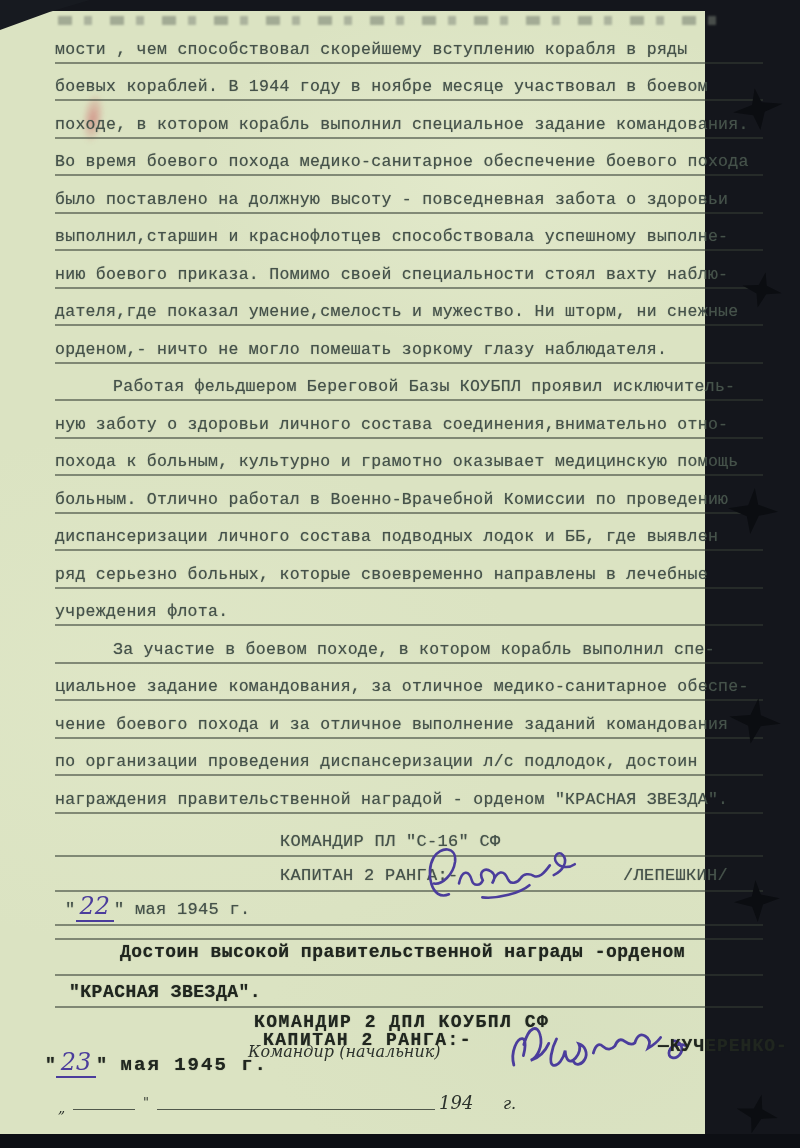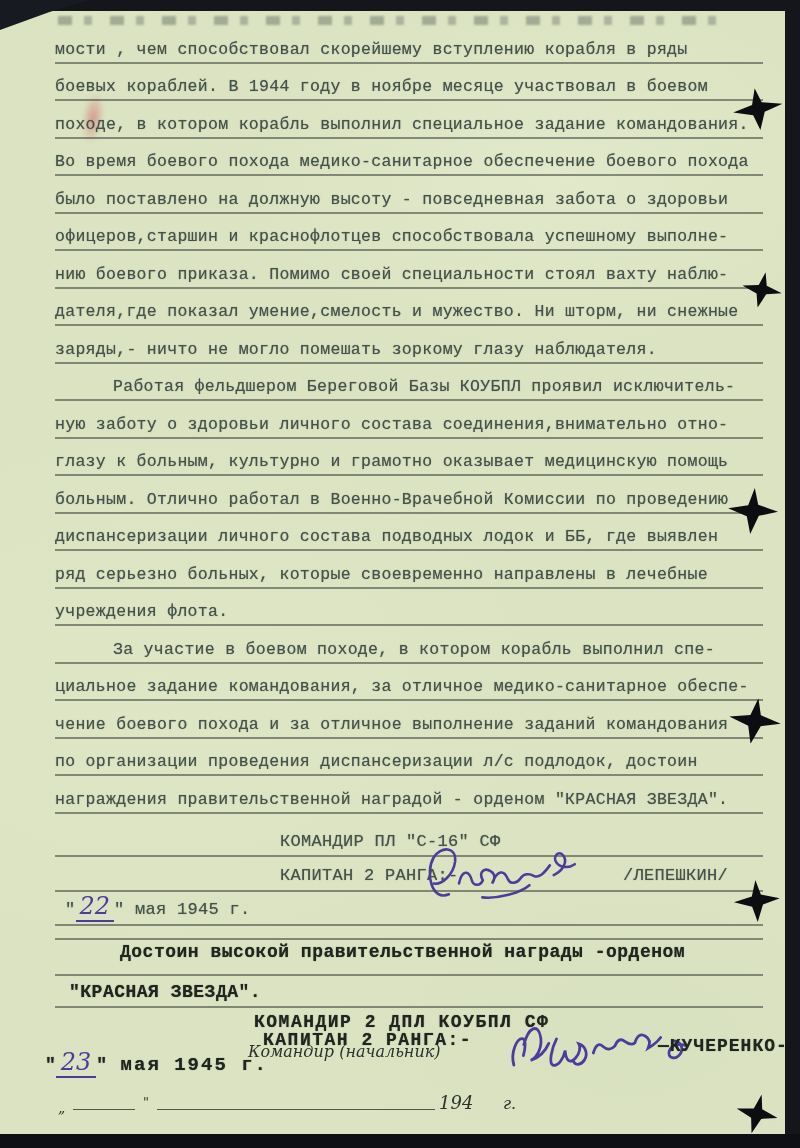--- a/index.html
+++ b/index.html
@@ -2,21 +2,21 @@
 <html><head>
 <meta charset="utf-8">
 <style>
   html,body{margin:0;padding:0;}
   body{
     width:800px;height:1148px;position:relative;overflow:hidden;
     background:#14161c;
     font-family:"Liberation Mono","DejaVu Sans Mono",monospace;
   }
   .paper{
-    position:absolute;left:0;top:0;width:785px;height:1148px;
+    position:absolute;left:0;top:0;width:705px;height:1148px;
     background:
       radial-gradient(ellipse 500px 300px at 70% 15%, rgba(232,238,210,.55), transparent 60%),
       radial-gradient(ellipse 600px 400px at 20% 60%, rgba(226,233,202,.5), transparent 65%),
       radial-gradient(ellipse 500px 300px at 80% 90%, rgba(214,223,190,.6), transparent 60%),
       #dbe3c2;
   }
   .scan-edge-top{position:absolute;left:0;top:0;width:800px;height:11px;background:#14161c;}
   .scan-corner-tl{position:absolute;left:0;top:0;width:90px;height:30px;background:#171a20;
     clip-path:polygon(0 0,100% 0,55% 40%,0 100%);}
   .scan-edge-bottom{position:absolute;left:0;top:1134px;width:800px;height:14px;background:#0d0f14;}
@@ -53,27 +53,27 @@
 
   <div class="ghost-line"></div>
   <div class="ink-smudge-red"></div>
 
   <div class="text-col">
     <div class="tline">мости , чем способствовал скорейшему вступлению корабля в ряды</div>
     <div class="tline">боевых кораблей. В 1944 году в ноябре месяце участвовал в боевом</div>
     <div class="tline">походе, в котором корабль выполнил специальное задание командования.</div>
     <div class="tline">Во время боевого похода медико-санитарное обеспечение боевого похода</div>
     <div class="tline">было поставлено на должную высоту - повседневная забота о здоровьи</div>
-    <div class="tline">офицеров,старшин и краснофлотцев способствовала успешному выполне-</div>
+    <div class="tline">выполнил,старшин и краснофлотцев способствовала успешному выполне-</div>
     <div class="tline">нию боевого приказа. Помимо своей специальности стоял вахту наблю-</div>
     <div class="tline">дателя,где показал умение,смелость и мужество. Ни шторм, ни снежные</div>
-    <div class="tline">заряды,- ничто не могло помешать зоркому глазу наблюдателя.</div>
+    <div class="tline">орденом,- ничто не могло помешать зоркому глазу наблюдателя.</div>
     <div class="tline indent">Работая фельдшером Береговой Базы КОУБПЛ проявил исключитель-</div>
     <div class="tline">ную заботу о здоровьи личного состава соединения,внимательно отно-</div>
-    <div class="tline">глазу к больным, культурно и грамотно оказывает медицинскую помощь</div>
+    <div class="tline">похода к больным, культурно и грамотно оказывает медицинскую помощь</div>
     <div class="tline">больным. Отлично работал в Военно-Врачебной Комиссии по проведению</div>
     <div class="tline">диспансеризации личного состава подводных лодок и ББ, где выявлен</div>
     <div class="tline">ряд серьезно больных, которые своевременно направлены в лечебные</div>
     <div class="tline">учреждения флота.</div>
     <div class="tline indent">За участие в боевом походе, в котором корабль выполнил спе-</div>
     <div class="tline">циальное задание командования, за отличное медико-санитарное обеспе-</div>
     <div class="tline">чение боевого похода и за отличное выполнение заданий командования</div>
     <div class="tline">по организации проведения диспансеризации л/с подлодок, достоин</div>
     <div class="tline">награждения правительственной наградой - орденом "КРАСНАЯ ЗВЕЗДА".</div>
   </div>

